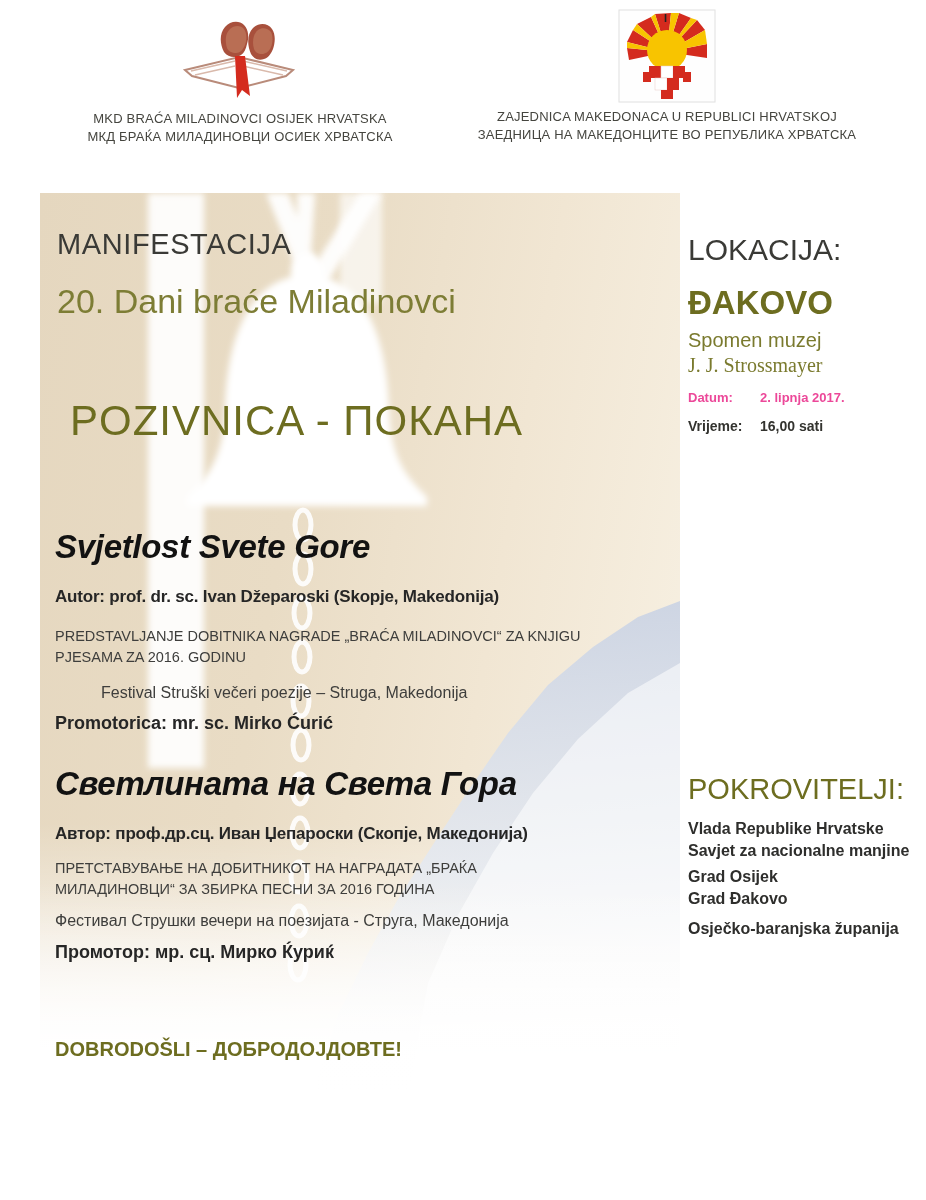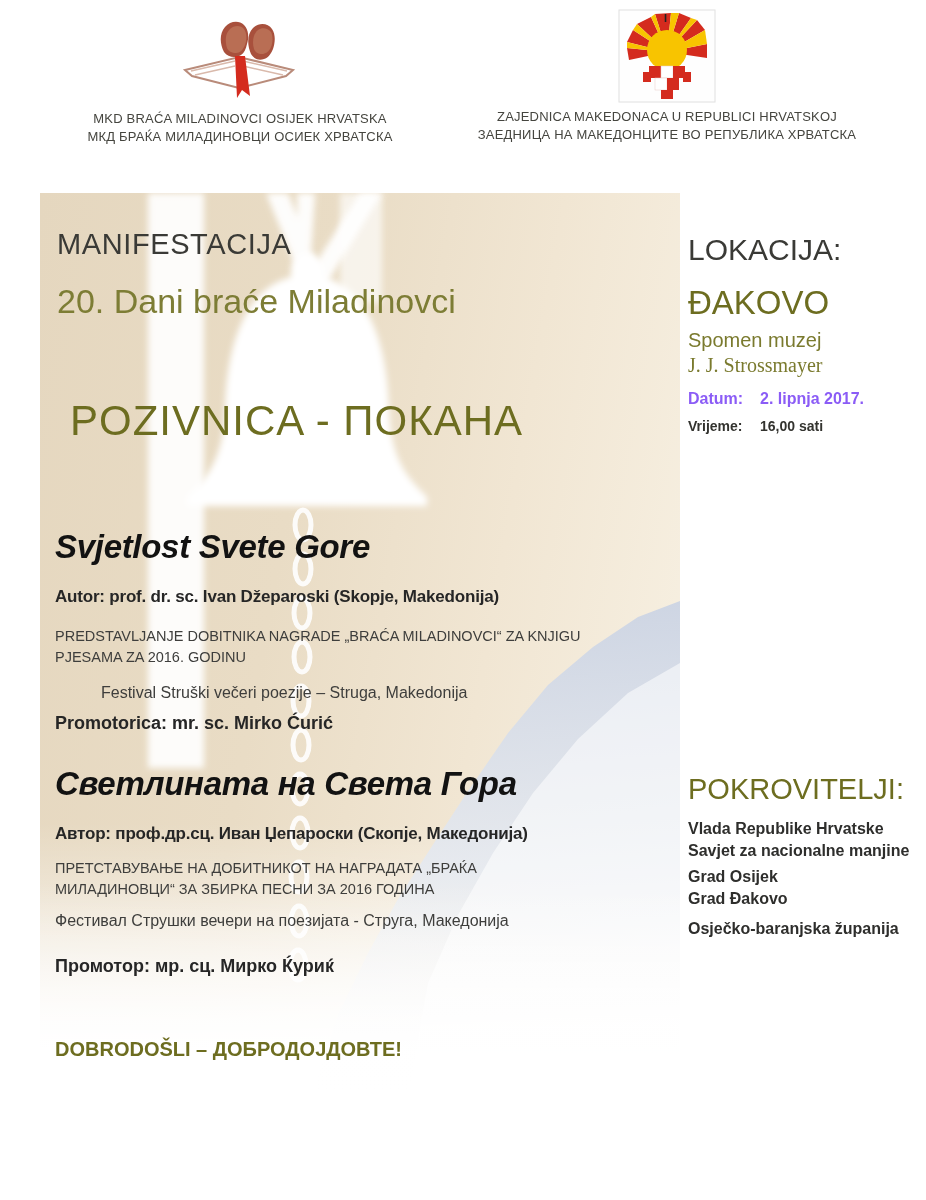--- a/index.html
+++ b/index.html
@@ -40,29 +40,29 @@
   .au-hr{left:55px;top:587px;}
   .au-mk{left:55px;top:824px;}
   .descr{font-size:14.5px;line-height:21px;color:#3e3e3c;}
   .de-hr{left:55px;top:626px;width:560px;}
   .de-mk{left:55px;top:858px;width:490px;}
   .festival{font-size:16px;color:#3e3e3c;}
   .fe-hr{left:55px;top:684px;margin-left:46px;}
   .fe-mk{left:55px;top:912px;}
   .promoter{font-size:18px;font-weight:bold;color:#262626;}
   .pr-hr{left:55px;top:713px;}
-  .pr-mk{left:55px;top:942px;margin-top:14px;}
+  .pr-mk{left:55px;top:942px;}
   .welcome{left:55px;top:1038px;font-size:20px;font-weight:bold;color:#6d6d20;}
   
   .loc-heading{left:688px;top:233px;font-size:30px;color:#3a3a36;}
-  .loc-city{left:688px;top:284px;font-size:33px;font-weight:400;color:#6d6d20;}
+  .loc-city{left:688px;top:284px;font-size:33px;font-weight:700;color:#6d6d20;}
   .venue{font-size:20px;color:#7a7a2e;}
   .venue1{left:688px;top:329px;}
   .venue2{left:688px;top:354px;font-family:Liberation Serif, serif;}
-  .dt-row{left:688px;top:390px;display:flex;font-size:16px;font-weight:bold;color:#8b5cf6;align-items:flex-end;}
+  .dt-row{left:688px;top:390px;display:flex;font-size:13px;font-weight:bold;color:#ec4899;align-items:flex-end;}
   .tm-row{left:688px;top:418px;display:flex;font-size:14px;font-weight:bold;color:#33332f;}
   .dt-row .lbl,.tm-row .lbl{width:72px;}
   .patrons-heading{left:688px;top:773px;font-size:29px;color:#6d6d20;}
   .patron-group{left:688px;font-size:16px;font-weight:600;line-height:22px;color:#2e2e2c;}
   .pg1{top:818px;}
   .pg2{top:866px;}
   .pg3{top:918px;}
 </style>
 </head>
 <body>

